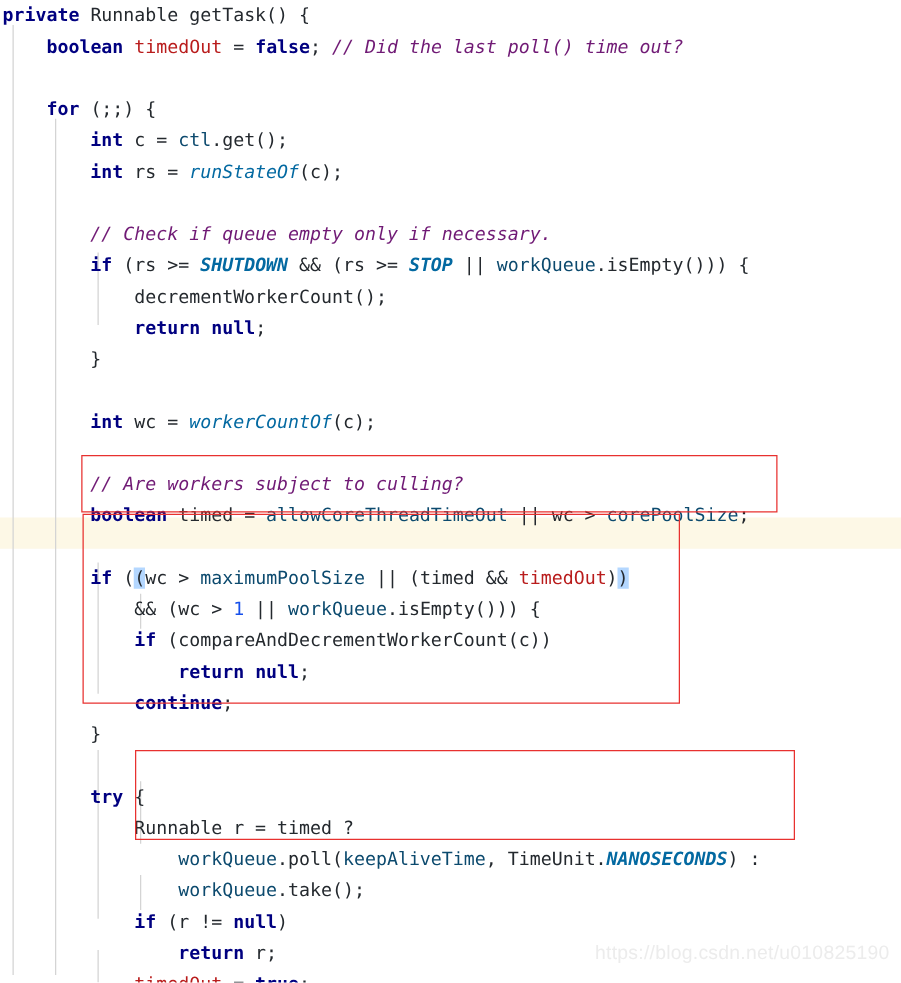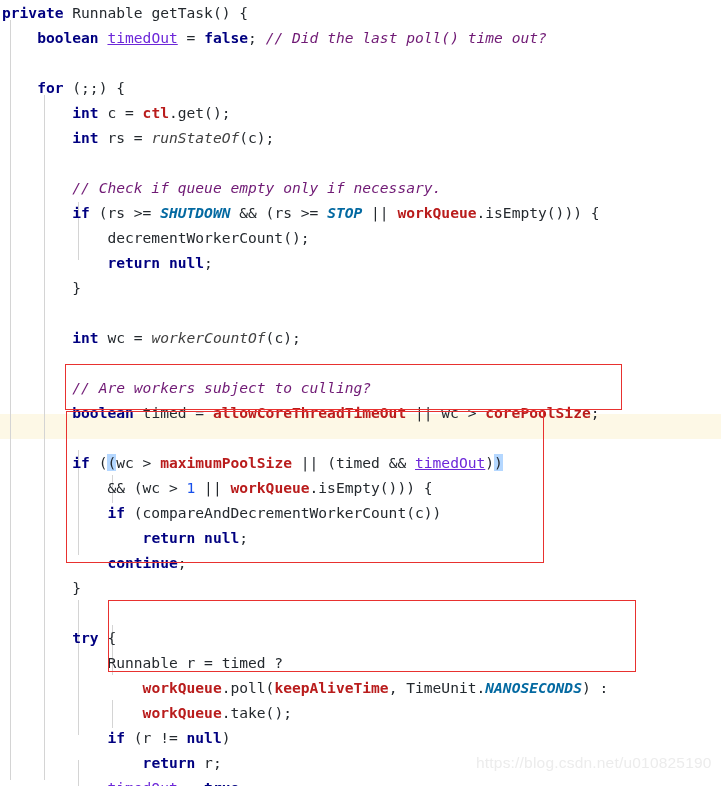--- a/index.html
+++ b/index.html
@@ -62,26 +62,26 @@
   }
   .line {
     height: 25px;
     white-space: pre;
     padding-left: 2px;
   }
 
   
   .kw       { color: #000080; font-weight: bold; }             
   .plain    { color: #24292e; }                                 
-  .field    { color: #b91c1c; font-weight: bold; }              
+  .field    { color: #0c4a6e; font-weight: normal; }              
   .static   { color: #0369a1; font-weight: bold; font-style: italic; } 
-  .staticm  { color: #404040; font-style: italic; }             
+  .staticm  { color: #0369a1; font-style: italic; }             
   .num      { color: #1750eb; }                                 
   .cmt      { color: #701a75; font-style: italic; }             
-  .localvar { color: #6d28d9; text-decoration: underline; }     
+  .localvar { color: #b91c1c; }     
   .brkmatch { background: #b4d7ff; color: #24292e; }            
 
   
   .watermark {
     position: absolute;
     z-index: 4;
     color: #ececec;
     font-family: "Liberation Sans", sans-serif;
     font-size: 15.5px;
     letter-spacing: 0.2px;

